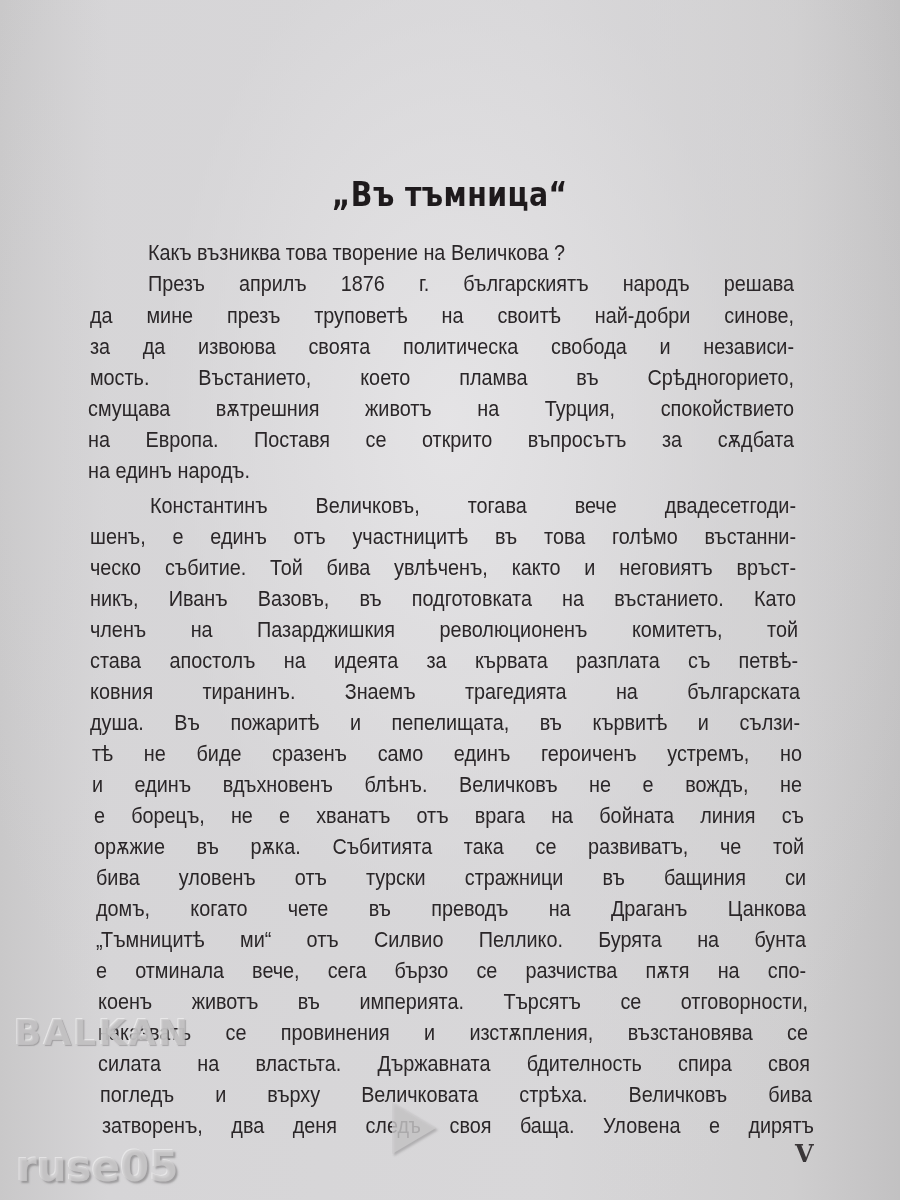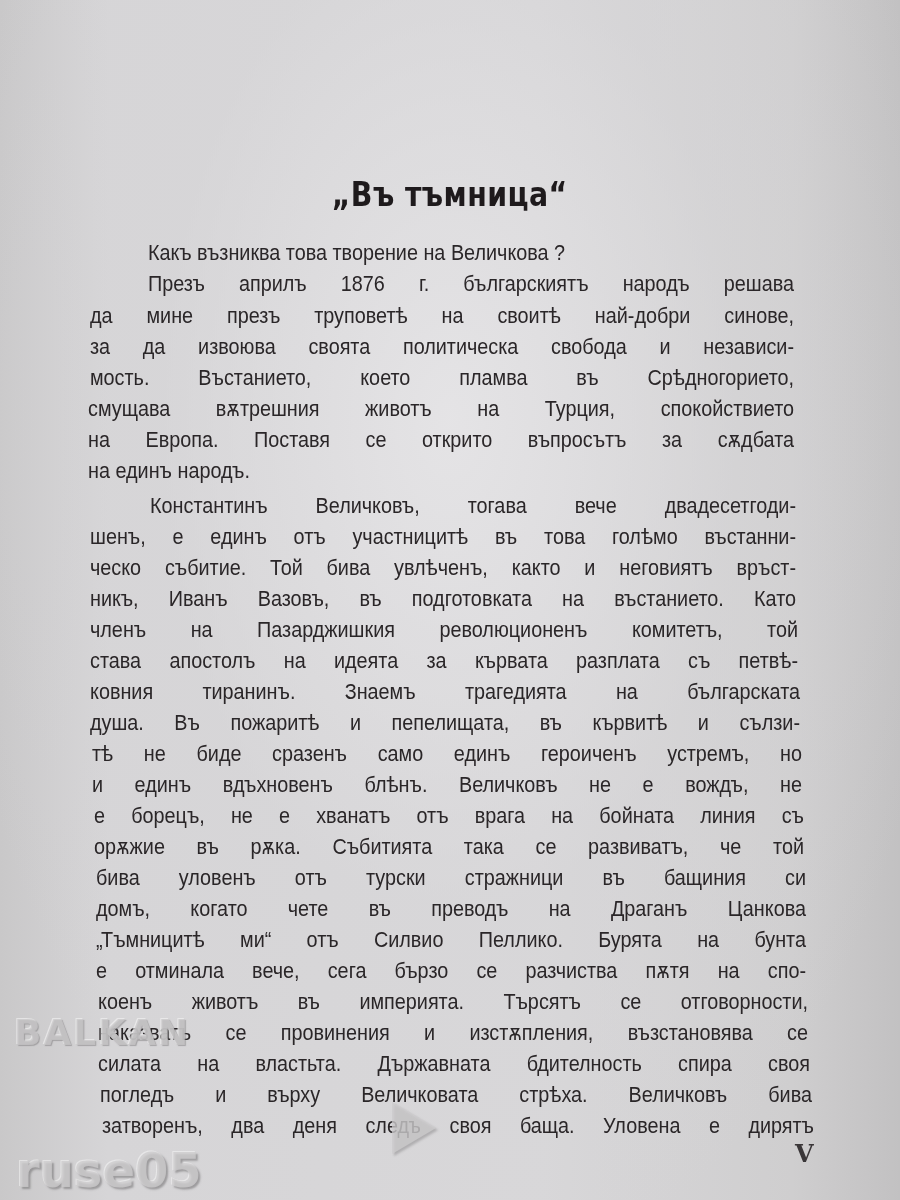--- a/index.html
+++ b/index.html
@@ -98,21 +98,21 @@
       border-top: 26px solid transparent;
       border-bottom: 26px solid transparent;
       border-left: 44px solid rgba(205,204,205,0.75);
       filter: drop-shadow(2px 2px 1px rgba(110,108,110,0.5));
     }
     .wm-user {
       position: absolute;
       left: 16px; top: 1130px;
       font-family: "DejaVu Sans", sans-serif;
       font-weight: bold;
-      font-size: 48px;
+      font-size: 42px;
       color: rgba(205,204,205,0.78);
       text-shadow: 2px 2px 2px rgba(110,108,110,0.55), -1px -1px 0 rgba(245,245,245,0.55);
     }
   </style>
 </head>
 <body>
 
 <div class="page">
   <div class="title">„Въ тъмница“</div>
 

